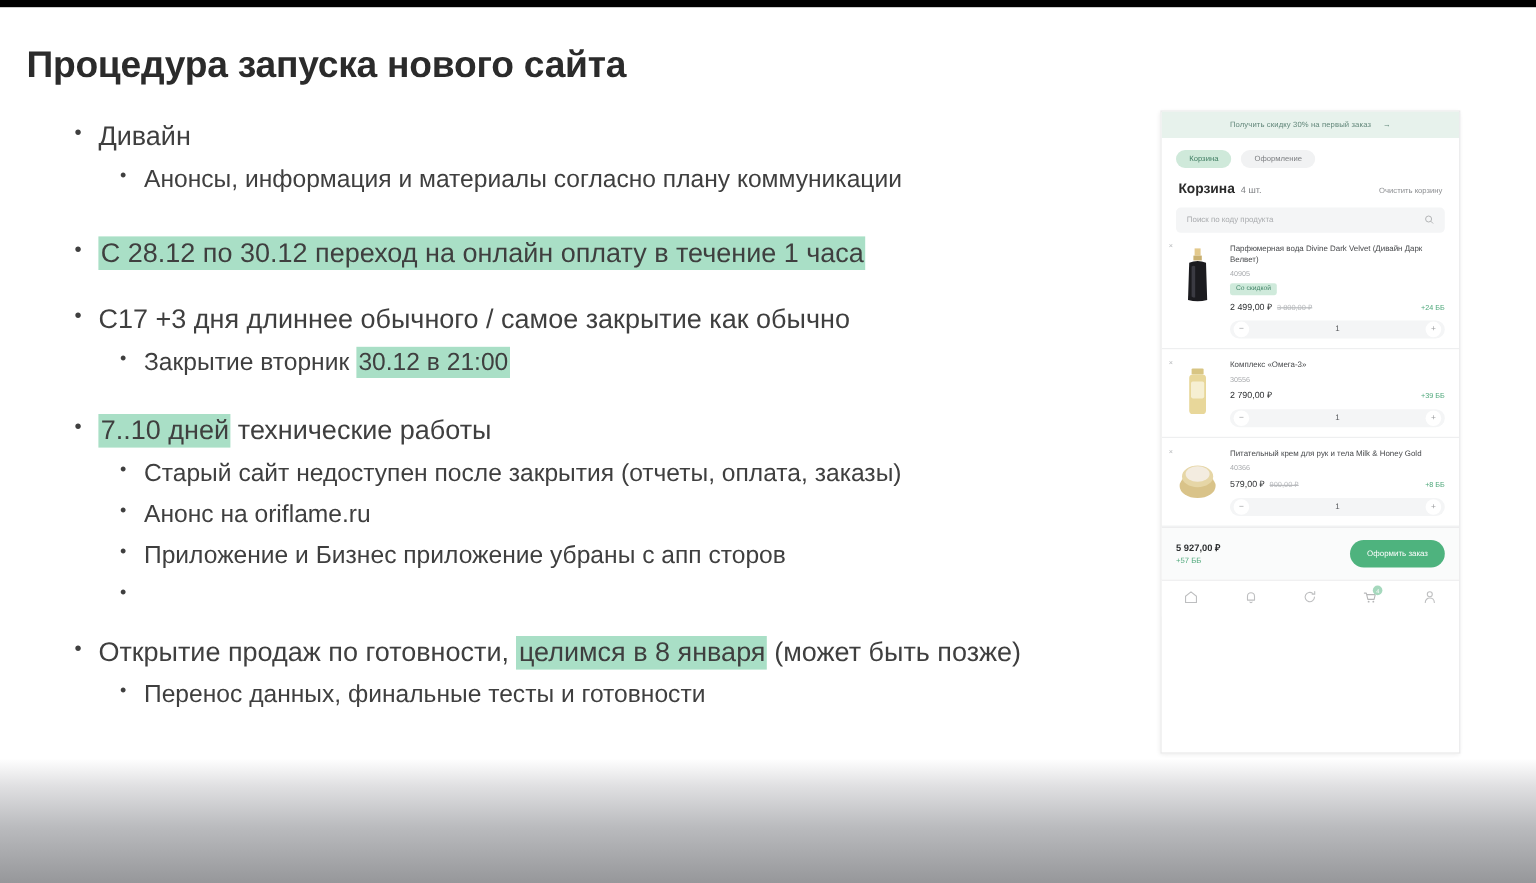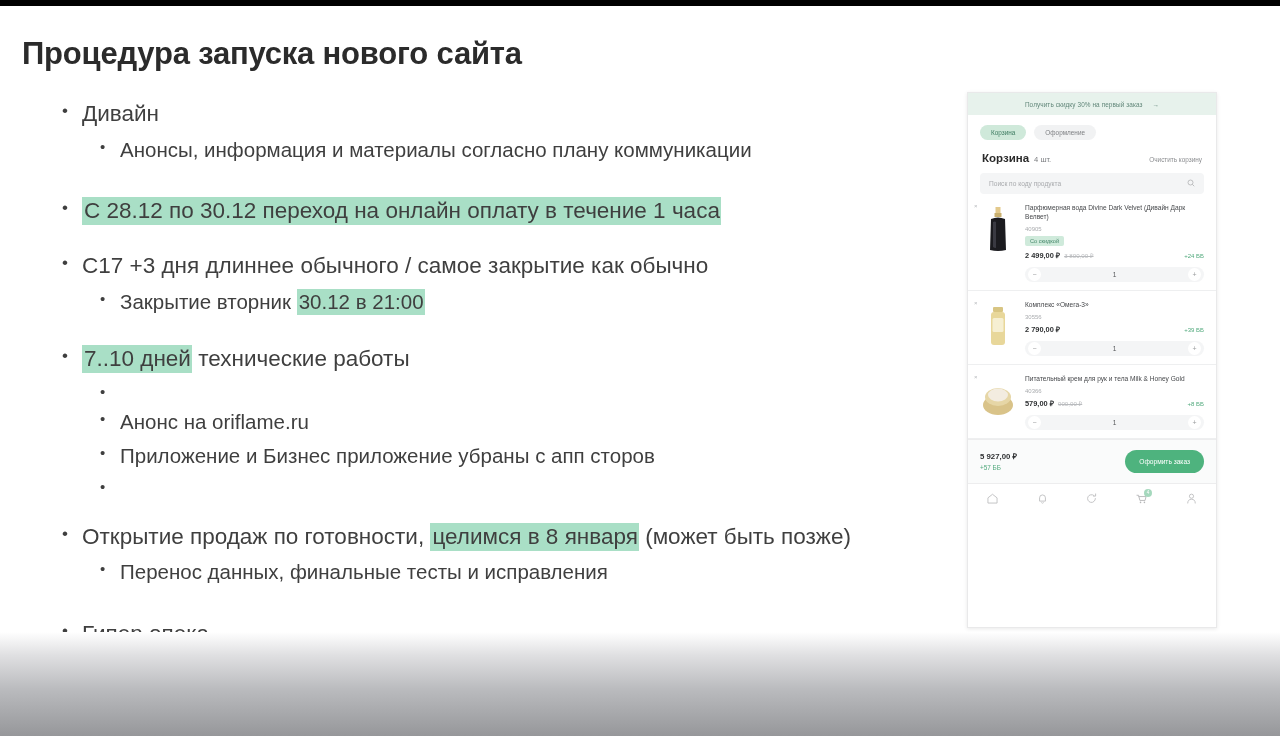--- a/index.html
+++ b/index.html
@@ -174,21 +174,21 @@
     color: #47886c;
     background: #cfeadb;
     padding: 2px 5px;
     border-radius: 2px;
   }
   .price-row {
     display: flex;
     align-items: baseline;
     margin-top: 4px;
   }
-  .price { font-size: 7.4px; font-weight: bold; color: #2e3032; }
+  .price { font-size: 7.4px; font-weight: normal; color: #2e3032; }
   .old {
     font-size: 6.2px;
     color: #b9bbbe;
     text-decoration: line-through;
     margin-left: 4px;
   }
   .bb { margin-left: auto; font-size: 6px; color: #4fa87b; }
   .stepper {
     margin-top: 7px;
     height: 15px;
@@ -286,20 +286,21 @@
         <span class="text"><span>Закрытие вторник </span><span class="hl">30.12 в 21:00</span></span>
       </div>
       <div class="sp-30"></div>
       <div class="row lvl1">
         <span class="bullet">•</span>
         <span class="text"><span class="hl">7..10 дней</span><span> технические работы</span></span>
       </div>
       <div class="sp-8"></div>
       <div class="row lvl2">
         <span class="bullet">•</span>
+        <span class="text"><span>Старый сайт недоступен после закрытия (отчеты, оплата, заказы)</span></span>
       </div>
       <div class="sp-8"></div>
       <div class="row lvl2">
         <span class="bullet">•</span>
         <span class="text"><span>Анонс на oriflame.ru</span></span>
       </div>
       <div class="sp-8"></div>
       <div class="row lvl2">
         <span class="bullet">•</span>
         <span class="text"><span>Приложение и Бизнес приложение убраны с апп сторов</span></span>
@@ -309,21 +310,21 @@
         <span class="bullet">•</span>
       </div>
       <div class="sp-26"></div>
       <div class="row lvl1">
         <span class="bullet">•</span>
         <span class="text"><span>Открытие продаж по готовности, </span><span class="hl">целимся в 8 января</span><span> (может быть позже)</span></span>
       </div>
       <div class="sp-8"></div>
       <div class="row lvl2">
         <span class="bullet">•</span>
-        <span class="text"><span>Перенос данных, финальные тесты и исправления</span></span>
+        <span class="text"><span>Перенос данных, финальные тесты и готовности</span></span>
       </div>
       <div class="sp-34"></div>
       <div class="row lvl1">
         <span class="bullet">•</span>
         <span class="text"><span> Гипер опека</span></span>
       </div>
       <div class="sp-8"></div>
     </div>
 
   <div class="phone">

